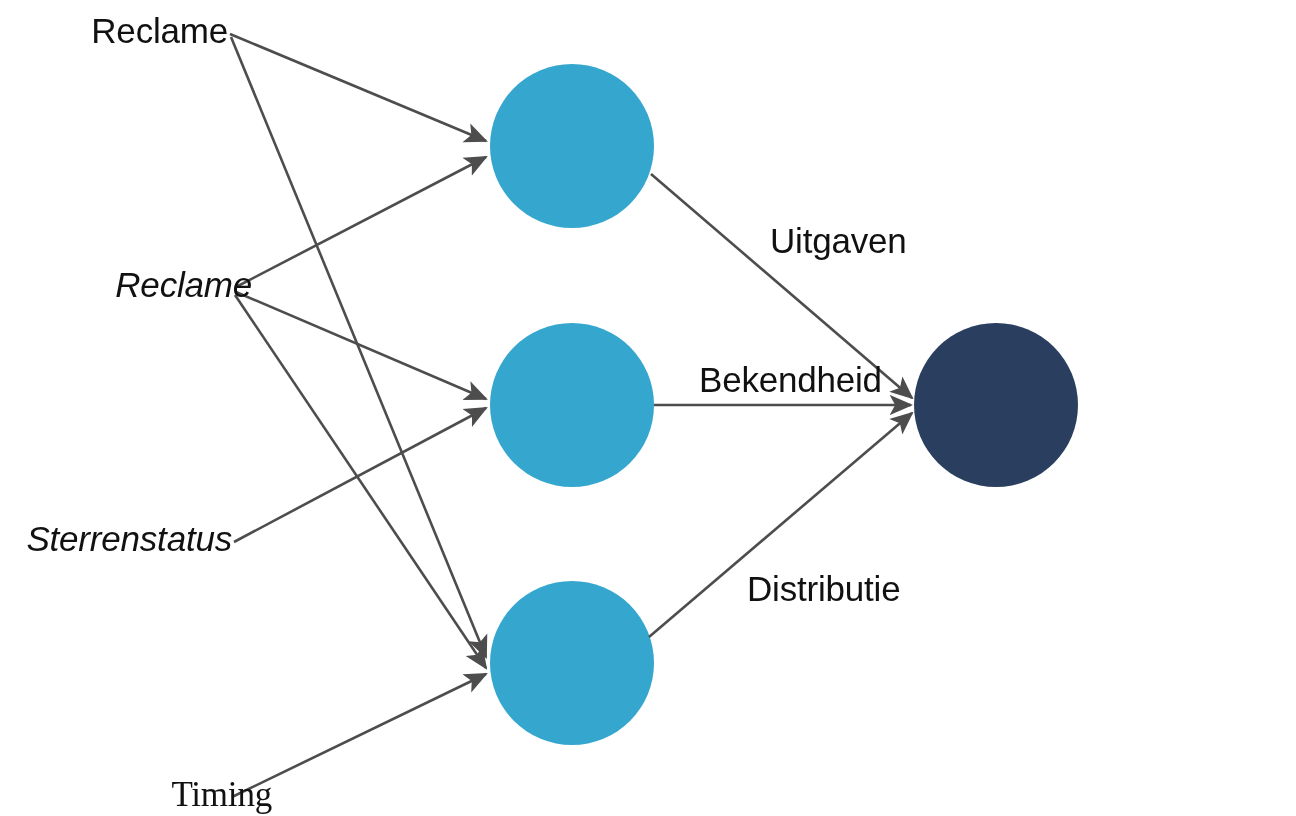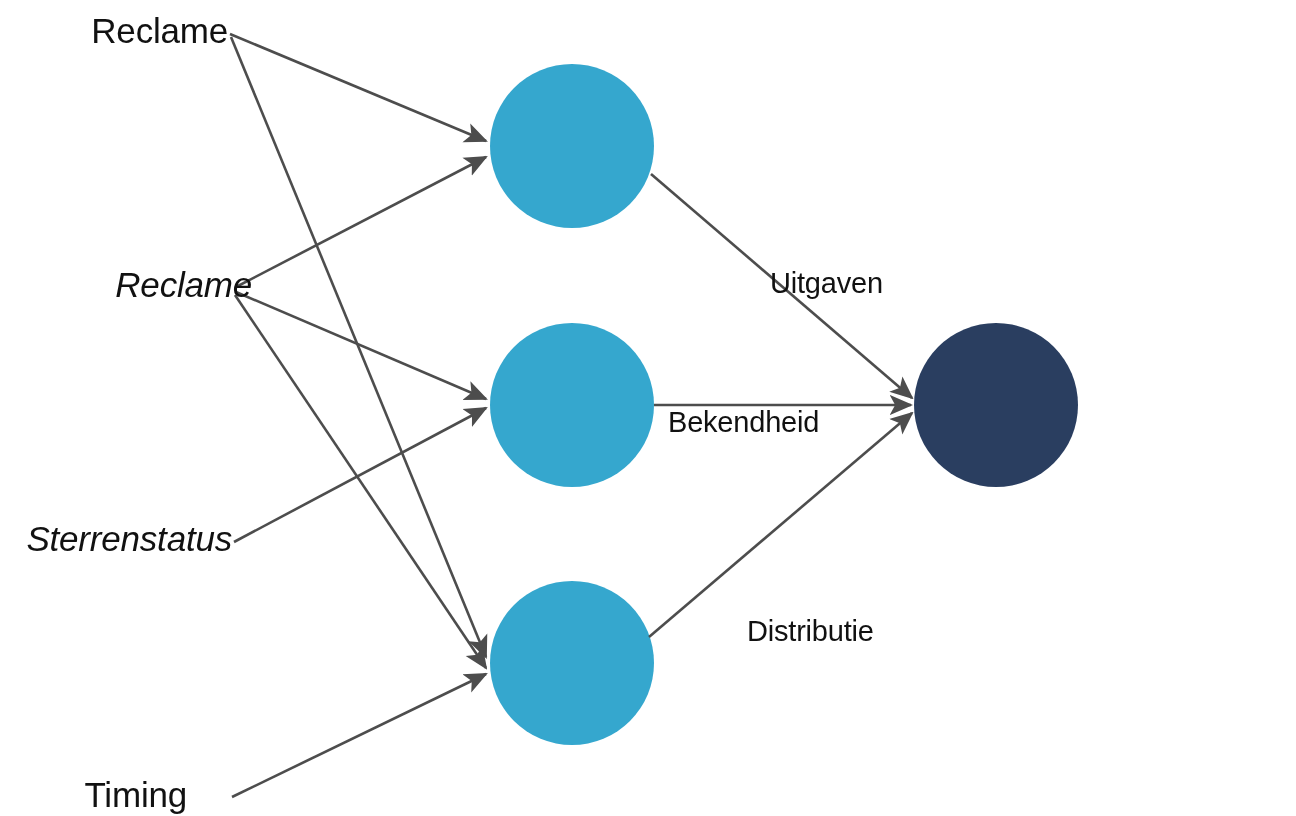--- a/index.html
+++ b/index.html
@@ -34,34 +34,33 @@
     font-weight: 400;
     white-space: pre;
     line-height: 1.18;
     letter-spacing: -0.2px;
   }
   .node-label {
     font-size: 35px;
     text-align: right;
   }
   .edge-label {
-    font-size: 29px;
-    margin-top: 46px;
+    font-size: 35px;
   }
   .outcome-label {
     font-size: 35px;
     text-align: left;
     line-height: 1.22;
   }
   .lbl-budget       { right: 1068px; top: 10px; }
   .lbl-reclame      { right: 1044px; top: 264px; font-style: italic; }
   .lbl-sterrenstatus{ right: 1064px; top: 518px; font-style: italic; }
-  .lbl-timing       { right: 1109px; top: 774px; }
+  .lbl-timing       { right: 1024px; top: 774px; font-family: Liberation Serif, serif; }
   .lbl-uitgaven     { left: 770px;  top: 220px; }
-  .lbl-bekendheid   { left: 668px;  top: 359px; }
+  .lbl-bekendheid   { left: 699px;  top: 359px; }
   .lbl-distributie  { left: 747px;  top: 568px; }
   .lbl-outcome      { left: 1098px; top: 360px; }
 </style>
 </head>
 <body>
 
 <div id="diagram-root">
 
   <svg id="diagram-svg" viewBox="0 0 1296 816" xmlns="http://www.w3.org/2000/svg">
 

